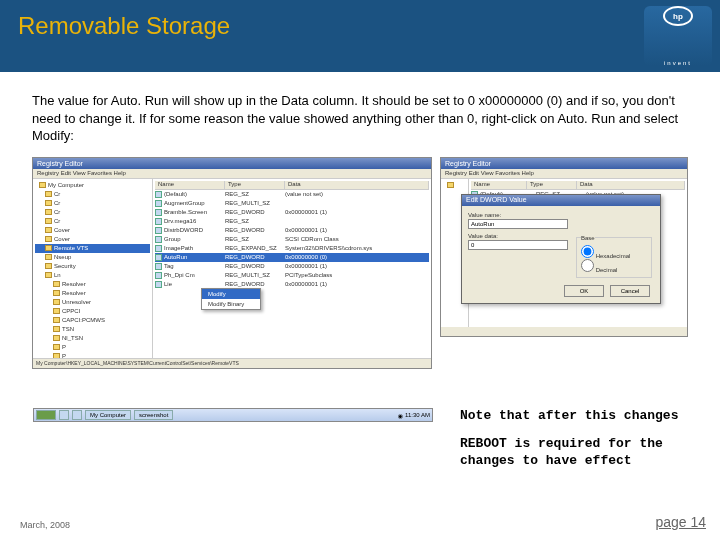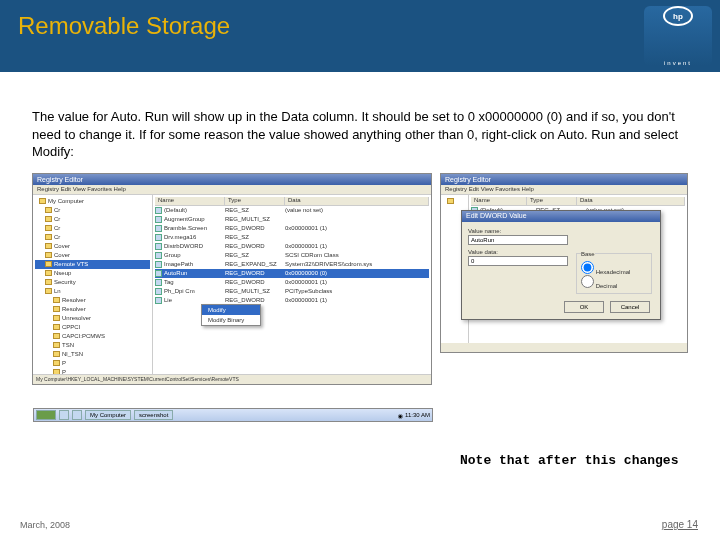--- a/index.html
+++ b/index.html
@@ -2,21 +2,21 @@
 <html><head>
 <meta charset="utf-8">
 <style>
   * { box-sizing: border-box; margin: 0; padding: 0; }
   body { width: 720px; height: 540px; font-family: Arial, sans-serif; background: #fff; position: relative; overflow: hidden; }
   .header { background: #1b5281; height: 72px; display: flex; align-items: flex-start; padding: 8px 18px; position: relative; }
   .title { color: #eab308; font-size: 24px; font-weight: 400; margin-top: 4px; }
   .logo-box { position: absolute; right: 8px; top: 6px; width: 68px; height: 60px; background: linear-gradient(#2868a0, #1b5281); border-radius: 6px; display: flex; flex-direction: column; align-items: center; justify-content: center; gap: 32px; }
   .logo-circle { width: 30px; height: 30px; border: 2px solid #fff; border-radius: 50%; display: flex; align-items: center; justify-content: center; color: #fff; font-size: 8px; font-weight: bold; }
   .logo-text { color: #fff; font-size: 6px; margin-top: 2px; letter-spacing: 2px; }
-  .content { padding: 36px 32px 0 32px; }
+  .content { padding: 20px 32px 0 32px; }
   .para { font-size: 13px; line-height: 1.35; color: #000; margin-bottom: 12px; }
   .screens { display: flex; gap: 8px; margin-top: 4px; }
   .regleft { width: 400px; height: 212px; border: 1px solid #888; background: #ece9d8; font-size: 6px; color: #333; position: relative; overflow: hidden; }
   .regright { width: 248px; height: 180px; border: 1px solid #888; background: #ece9d8; font-size: 6px; color: #333; position: relative; overflow: hidden; }
   .wtitle { background: linear-gradient(#7a94c8, #3a5fa8); color: #fff; padding: 1px 4px; height: 11px; font-size: 7px; display: flex; align-items: center; }
   .menubar { background: #ece9d8; padding: 1px 4px; height: 10px; font-size: 6px; color: #333; border-bottom: 1px solid #ccc; }
   .regbody { display: flex; height: calc(100% - 30px); background: #fff; }
   .tree { width: 120px; border-right: 1px solid #ccc; padding: 2px; overflow: hidden; background: #fff; }
   .tree-item { display: flex; align-items: center; gap: 2px; padding: 0 0 0 4px; height: 9px; white-space: nowrap; }
   .tree-item .fold { width: 7px; height: 6px; background: #f5d66b; border: 0.5px solid #b8912f; }
@@ -48,21 +48,21 @@
   .dlgbtns button { width: 40px; height: 12px; font-size: 6px; background: #ece9d8; border: 1px solid #888; }
   .regright .listpane .listrow .n { width: 56px; }
   .regright .listpane .listrow .t { width: 50px; }
   .regright .lh-n { width: 56px; } .regright .lh-t { width: 50px; }
   .taskbar { position: absolute; left: 33px; bottom: 118px; width: 400px; height: 14px; background: linear-gradient(#d8e4f8, #b8cceb); border: 1px solid #888; display: flex; align-items: center; font-size: 6px; padding: 0 2px; gap: 3px; }
   .taskbar .tbtn { background: #c4d8f0; border: 1px solid #8aa; padding: 0 4px; height: 10px; display: flex; align-items: center; }
   .taskbar .tray { margin-left: auto; display: flex; gap: 2px; align-items: center; }
   .noteblock { position: absolute; right: 30px; bottom: 60px; width: 230px; font-size: 13px; font-weight: bold; line-height: 1.35; font-family: Liberation Mono, monospace; }
   .noteblock p { margin-bottom: 10px; }
   .footer { position: absolute; left: 20px; bottom: 10px; font-size: 9px; color: #666; margin-top: 36px; }
-  .pagenum { position: absolute; right: 22px; bottom: 10px; font-size: 10px; color: #666; text-decoration: underline; }
+  .pagenum { position: absolute; right: 14px; bottom: 10px; font-size: 14px; color: #666; text-decoration: underline; }
 </style>
 </head>
 <body>
 
 <div class="header">
   <div class="title">Removable Storage</div>
   <div class="logo-box">
     <div class="logo-circle">hp</div>
     <div class="logo-text">invent</div>
   </div>
@@ -343,16 +343,17 @@
   <div class="tbtn">My Computer</div>
   <div class="tbtn">screenshot</div>
   <div class="tray">
     <span>◉</span>
     <span>11:30 AM</span>
   </div>
 </div>
 
 <div class="noteblock">
   <p>Note that after this changes</p>
+  <p>REBOOT is required for the changes to have effect</p>
 </div>
 
 <div class="footer">March, 2008</div>
 <div class="pagenum">page 14</div>
 
 </body></html>

